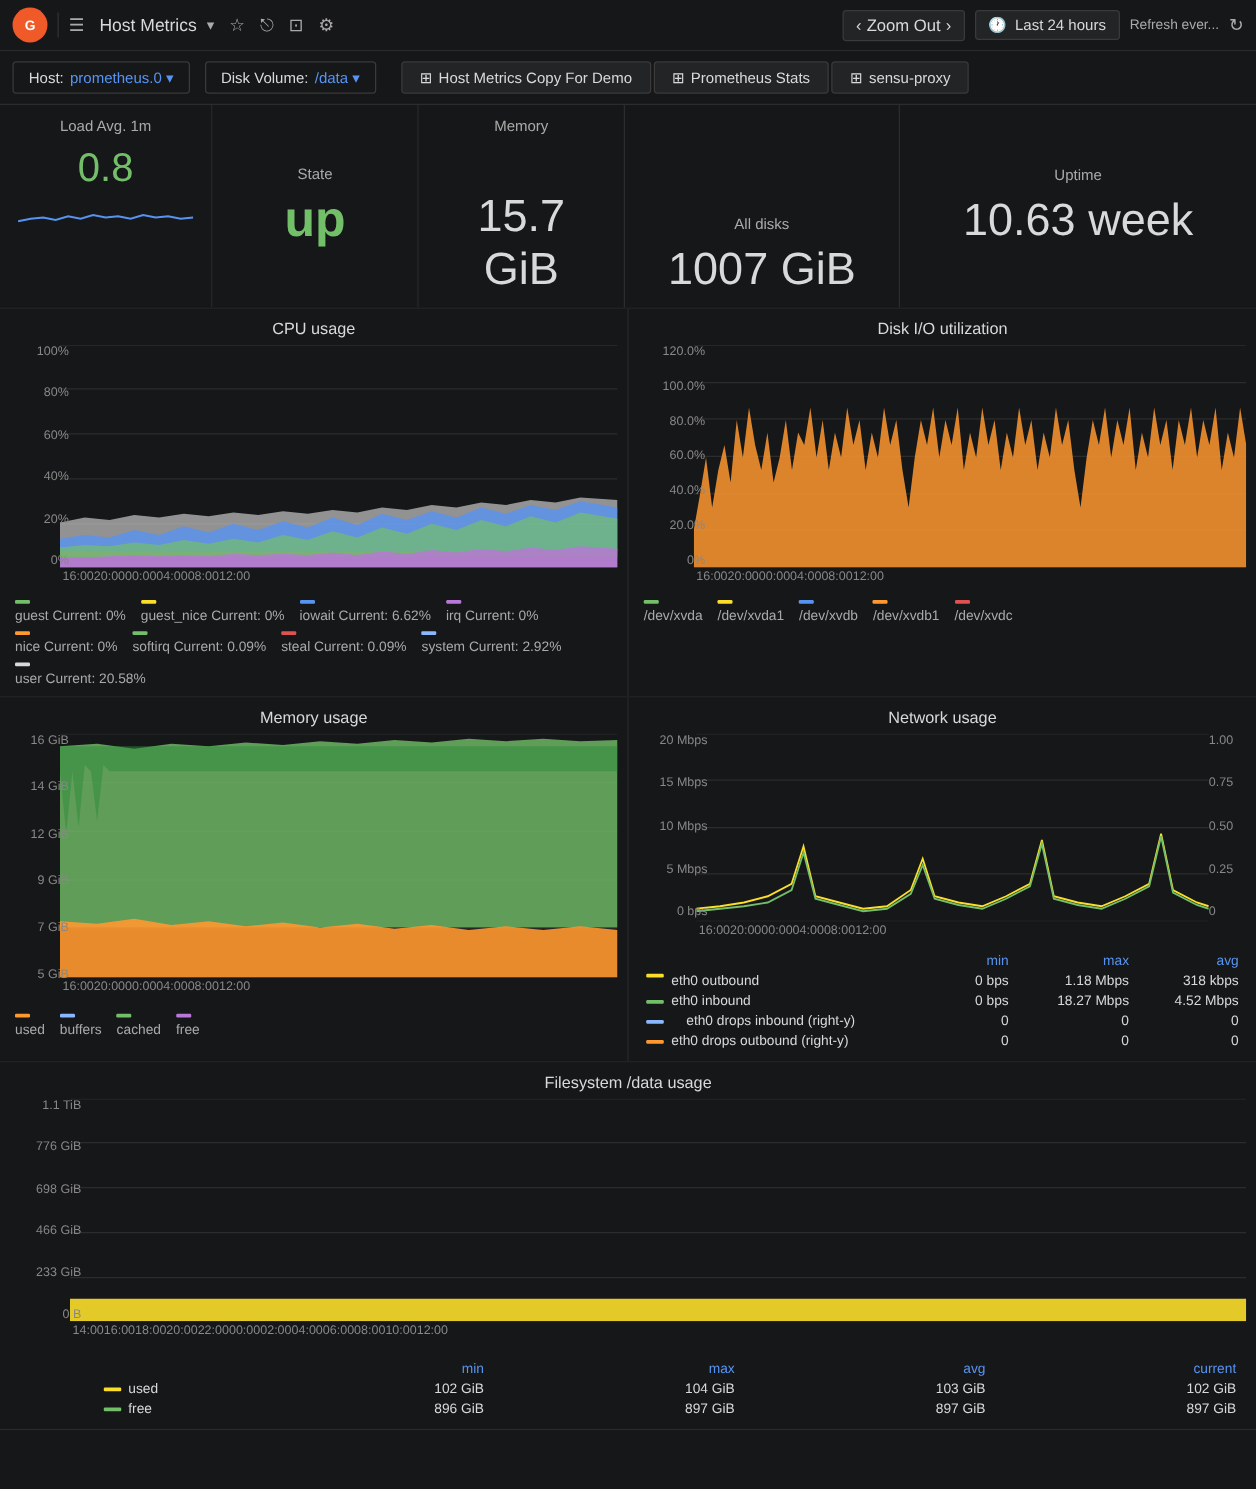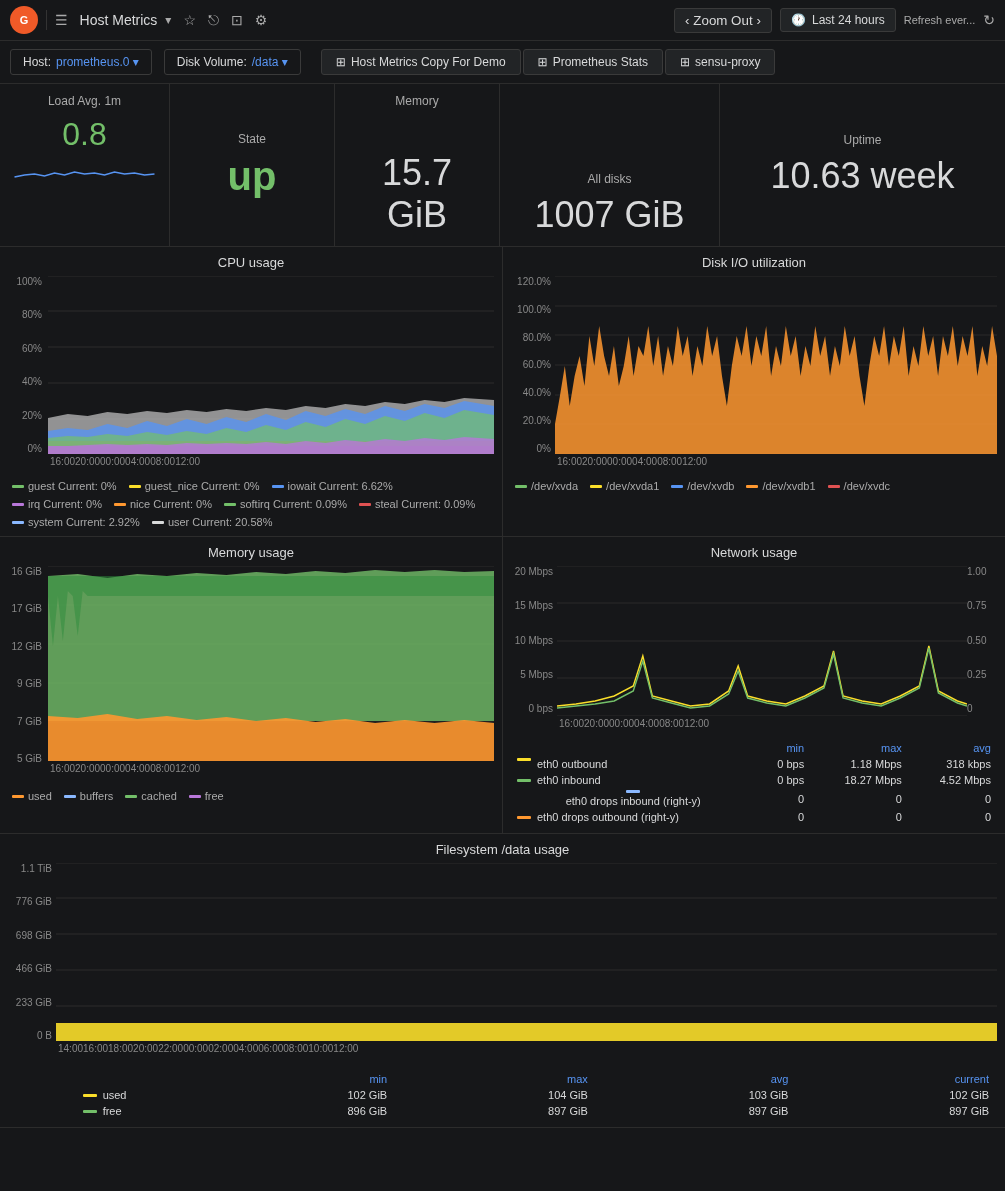--- a/index.html
+++ b/index.html
@@ -35,23 +35,23 @@
     .stat-sparkline { height: 30px; margin-top: 4px; }
 
     
     .chart-row { display: flex; border-bottom: 1px solid #2c2c2c; }
     .chart-panel { flex: 1; border-right: 1px solid #2c2c2c; background: #161719; padding: 8px; }
     .chart-panel:last-child { border-right: none; }
     .chart-panel.full { flex: none; width: 100%; border-right: none; }
     .chart-title { color: #d8d9da; font-size: 13px; text-align: center; margin-bottom: 6px; font-weight: 500; }
     .chart-area { position: relative; width: 100%; }
     .chart-legend { display: flex; flex-wrap: wrap; gap: 6px 12px; font-size: 11px; color: #aaa; margin-top: 4px; padding: 0 4px; }
-    .legend-item { display: flex; align-items: center; gap: 4px; }
+    .legend-item { display: flex; align-items: flex-start; gap: 4px; flex-direction: column; }
     .legend-dot { width: 12px; height: 3px; border-radius: 1px; flex-shrink: 0; }
-    .y-labels { position: absolute; left: 0; top: 0; bottom: 22px; display: flex; flex-direction: column; justify-content: space-between; font-size: 10px; color: #888; width: 38px; }
+    .y-labels { position: absolute; left: 13px; top: 0; bottom: 22px; display: flex; flex-direction: column; justify-content: space-between; font-size: 10px; color: #888; width: 38px; }
     .y-label { text-align: right; padding-right: 4px; }
     .y-labels-right { position: absolute; right: 0; top: 0; bottom: 22px; display: flex; flex-direction: column; justify-content: space-between; font-size: 10px; color: #888; width: 30px; text-align: left; }
     .x-labels { display: flex; font-size: 10px; color: #888; padding: 0 2px; margin-top: 2px; }
 
     
     .net-legend-table { width: 100%; font-size: 11px; border-collapse: collapse; margin-top: 4px; }
     .net-legend-table th { color: #5794f2; font-weight: 500; padding: 2px 6px; text-align: right; }
     .net-legend-table th:first-child { text-align: left; }
     .net-legend-table td { color: #d8d9da; padding: 2px 6px; text-align: right; }
     .net-legend-table td:first-child { text-align: left; }
@@ -293,21 +293,21 @@
   </div>
 </div>
 
 <div class="chart-row">
 
   <div class="chart-panel">
     <div class="chart-title">Memory usage</div>
     <div class="chart-area" style="height:220px;">
       <div class="y-labels">
         <span class="y-label">16 GiB</span>
-        <span class="y-label">17 GiB</span>
+        <span class="y-label">14 GiB</span>
         <span class="y-label">12 GiB</span>
         <span class="y-label">9 GiB</span>
         <span class="y-label">7 GiB</span>
         <span class="y-label">5 GiB</span>
       </div>
       <svg width="100%" height="195" style="margin-left:40px;width:calc(100% - 40px);" viewBox="0 0 450 195" preserveAspectRatio="none">
         <line x1="0" y1="0" x2="450" y2="0" stroke="#2c2c2c" stroke-width="1"></line>
         <line x1="0" y1="39" x2="450" y2="39" stroke="#2c2c2c" stroke-width="1"></line>
         <line x1="0" y1="78" x2="450" y2="78" stroke="#2c2c2c" stroke-width="1"></line>
         <line x1="0" y1="117" x2="450" y2="117" stroke="#2c2c2c" stroke-width="1"></line>
@@ -408,21 +408,21 @@
         <tr>
           <td style="display:flex;align-items:center;gap:6px;">
               <div style="width:14px;height:3px;background:#73bf69;border-radius:1px;"></div>
               <span>eth0 inbound</span>
             </td>
           <td>0 bps</td>
           <td>18.27 Mbps</td>
           <td>4.52 Mbps</td>
         </tr>
         <tr>
-          <td style="display:flex;align-items:center;gap:2px;flex-direction:column;">
+          <td style="display:flex;align-items:center;gap:18px;">
               <div style="width:14px;height:3px;background:#8ab8ff;border-radius:1px;"></div>
               <span>eth0 drops inbound (right-y)</span>
             </td>
           <td>0</td>
           <td>0</td>
           <td>0</td>
         </tr>
         <tr>
           <td style="display:flex;align-items:center;gap:6px;">
               <div style="width:14px;height:3px;background:#ff9830;border-radius:1px;"></div>

